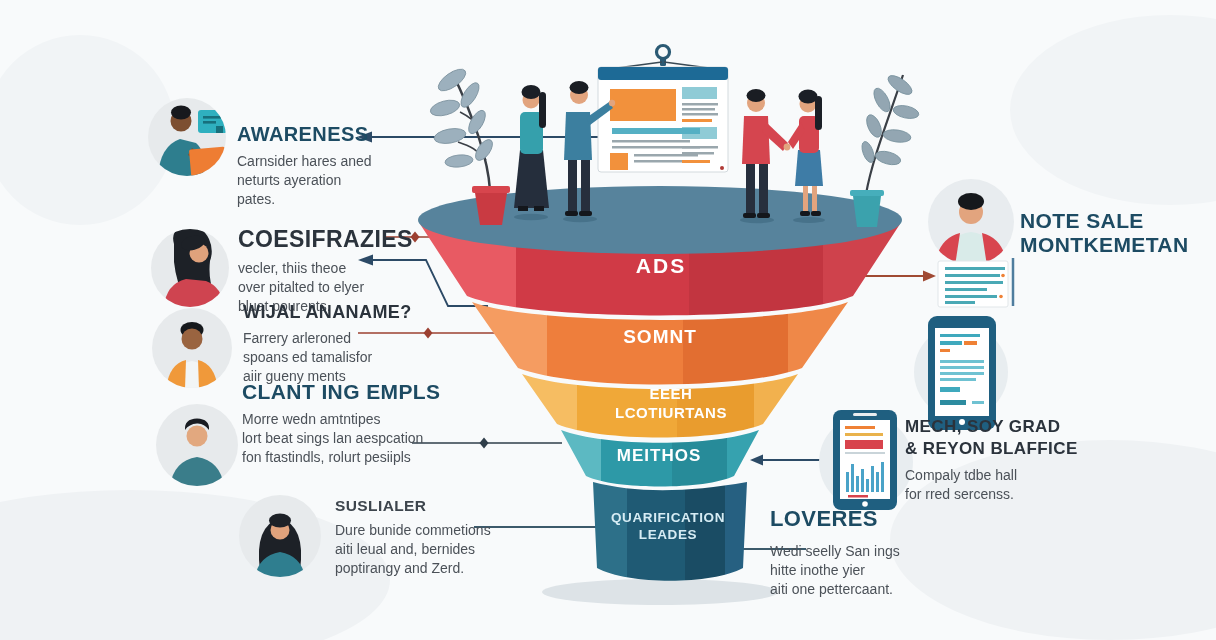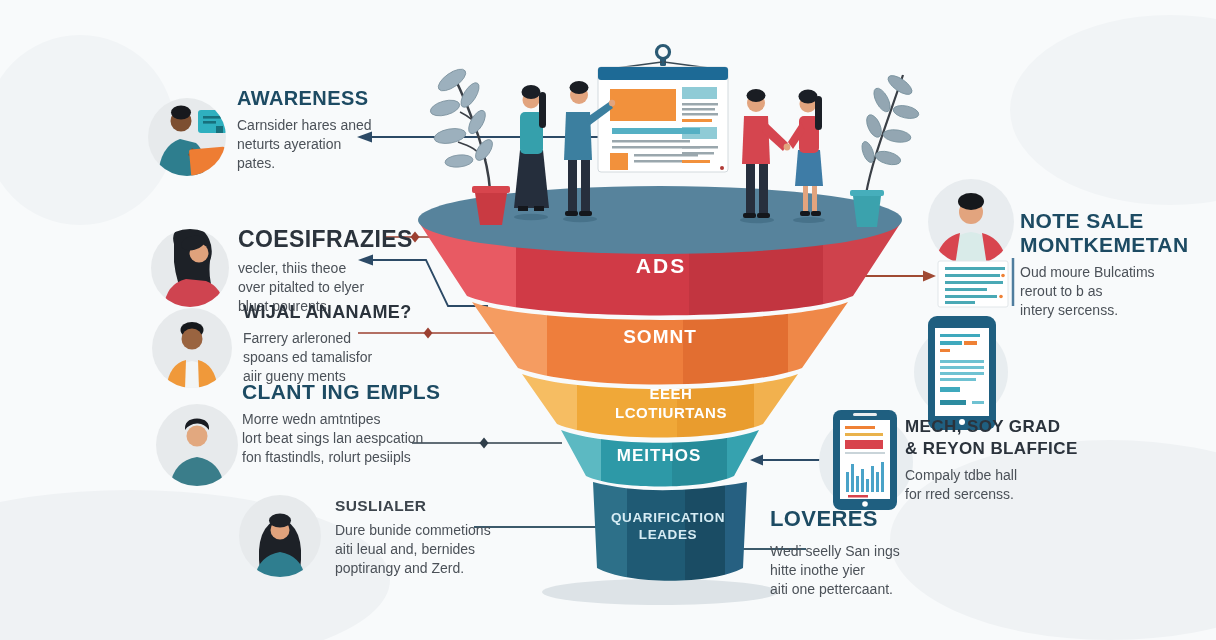--- a/index.html
+++ b/index.html
@@ -375,21 +375,21 @@
         <rect x="876" y="472" width="3" height="20"></rect>
         <rect x="881" y="462" width="3" height="30"></rect>
       </g>
       <rect x="848" y="495" width="20" height="2.5" fill="#d8434d"></rect>
       <circle cx="865" cy="504" r="2.8" fill="#ffffff"></circle>
     </g>
   </g>
 </svg>
 
   <div class="tb" style="left:237px;top:87px;">
-    <div class="hd" style="font-size:20px;">AWARENESS</div>
+    <div class="hd" style="font-size:20px;margin-top:36px;">AWARENESS</div>
     <div class="bd pre">Carnsider hares aned
 neturts ayeration
 pates.</div>
   </div>
   <div class="tb" style="left:238px;top:226px;">
     <div class="hd dark" style="font-size:23px;">COESIFRAZIES</div>
     <div class="bd pre">vecler, thiis theoe
 over pitalted to elyer
 bluat pourents.</div>
   </div>
@@ -408,23 +408,20 @@
   <div class="tb" style="left:335px;top:497px;">
     <div class="hd soft" style="font-size:15.5px;">SUSLIALER</div>
     <div class="bd pre">Dure bunide commetions
 aiti leual and, bernides
 poptirangy and Zerd.</div>
   </div>
 
   <div class="tb" style="left:1020px;top:209px;">
     <div class="hd pre" style="font-size:21px;line-height:24px;">NOTE SALE
 MONTKEMETAN</div>
-    <div class="bd pre">Oud moure Bulcatims
-rerout to b as
-intery sercenss.</div>
   </div>
   <div class="tb" style="left:905px;top:416px;">
     <div class="hd dark pre" style="font-size:17px;line-height:22px;">MECH, SOY GRAD
 &amp; REYON BLAFFICE</div>
     <div class="bd pre">Compaly tdbe hall
 for rred sercenss.</div>
   </div>
   <div class="tb" style="left:770px;top:506px;">
     <div class="hd" style="font-size:22px;">LOVERES</div>
     <div class="bd pre" style="margin-top:10px;">Wedi seelly San ings

